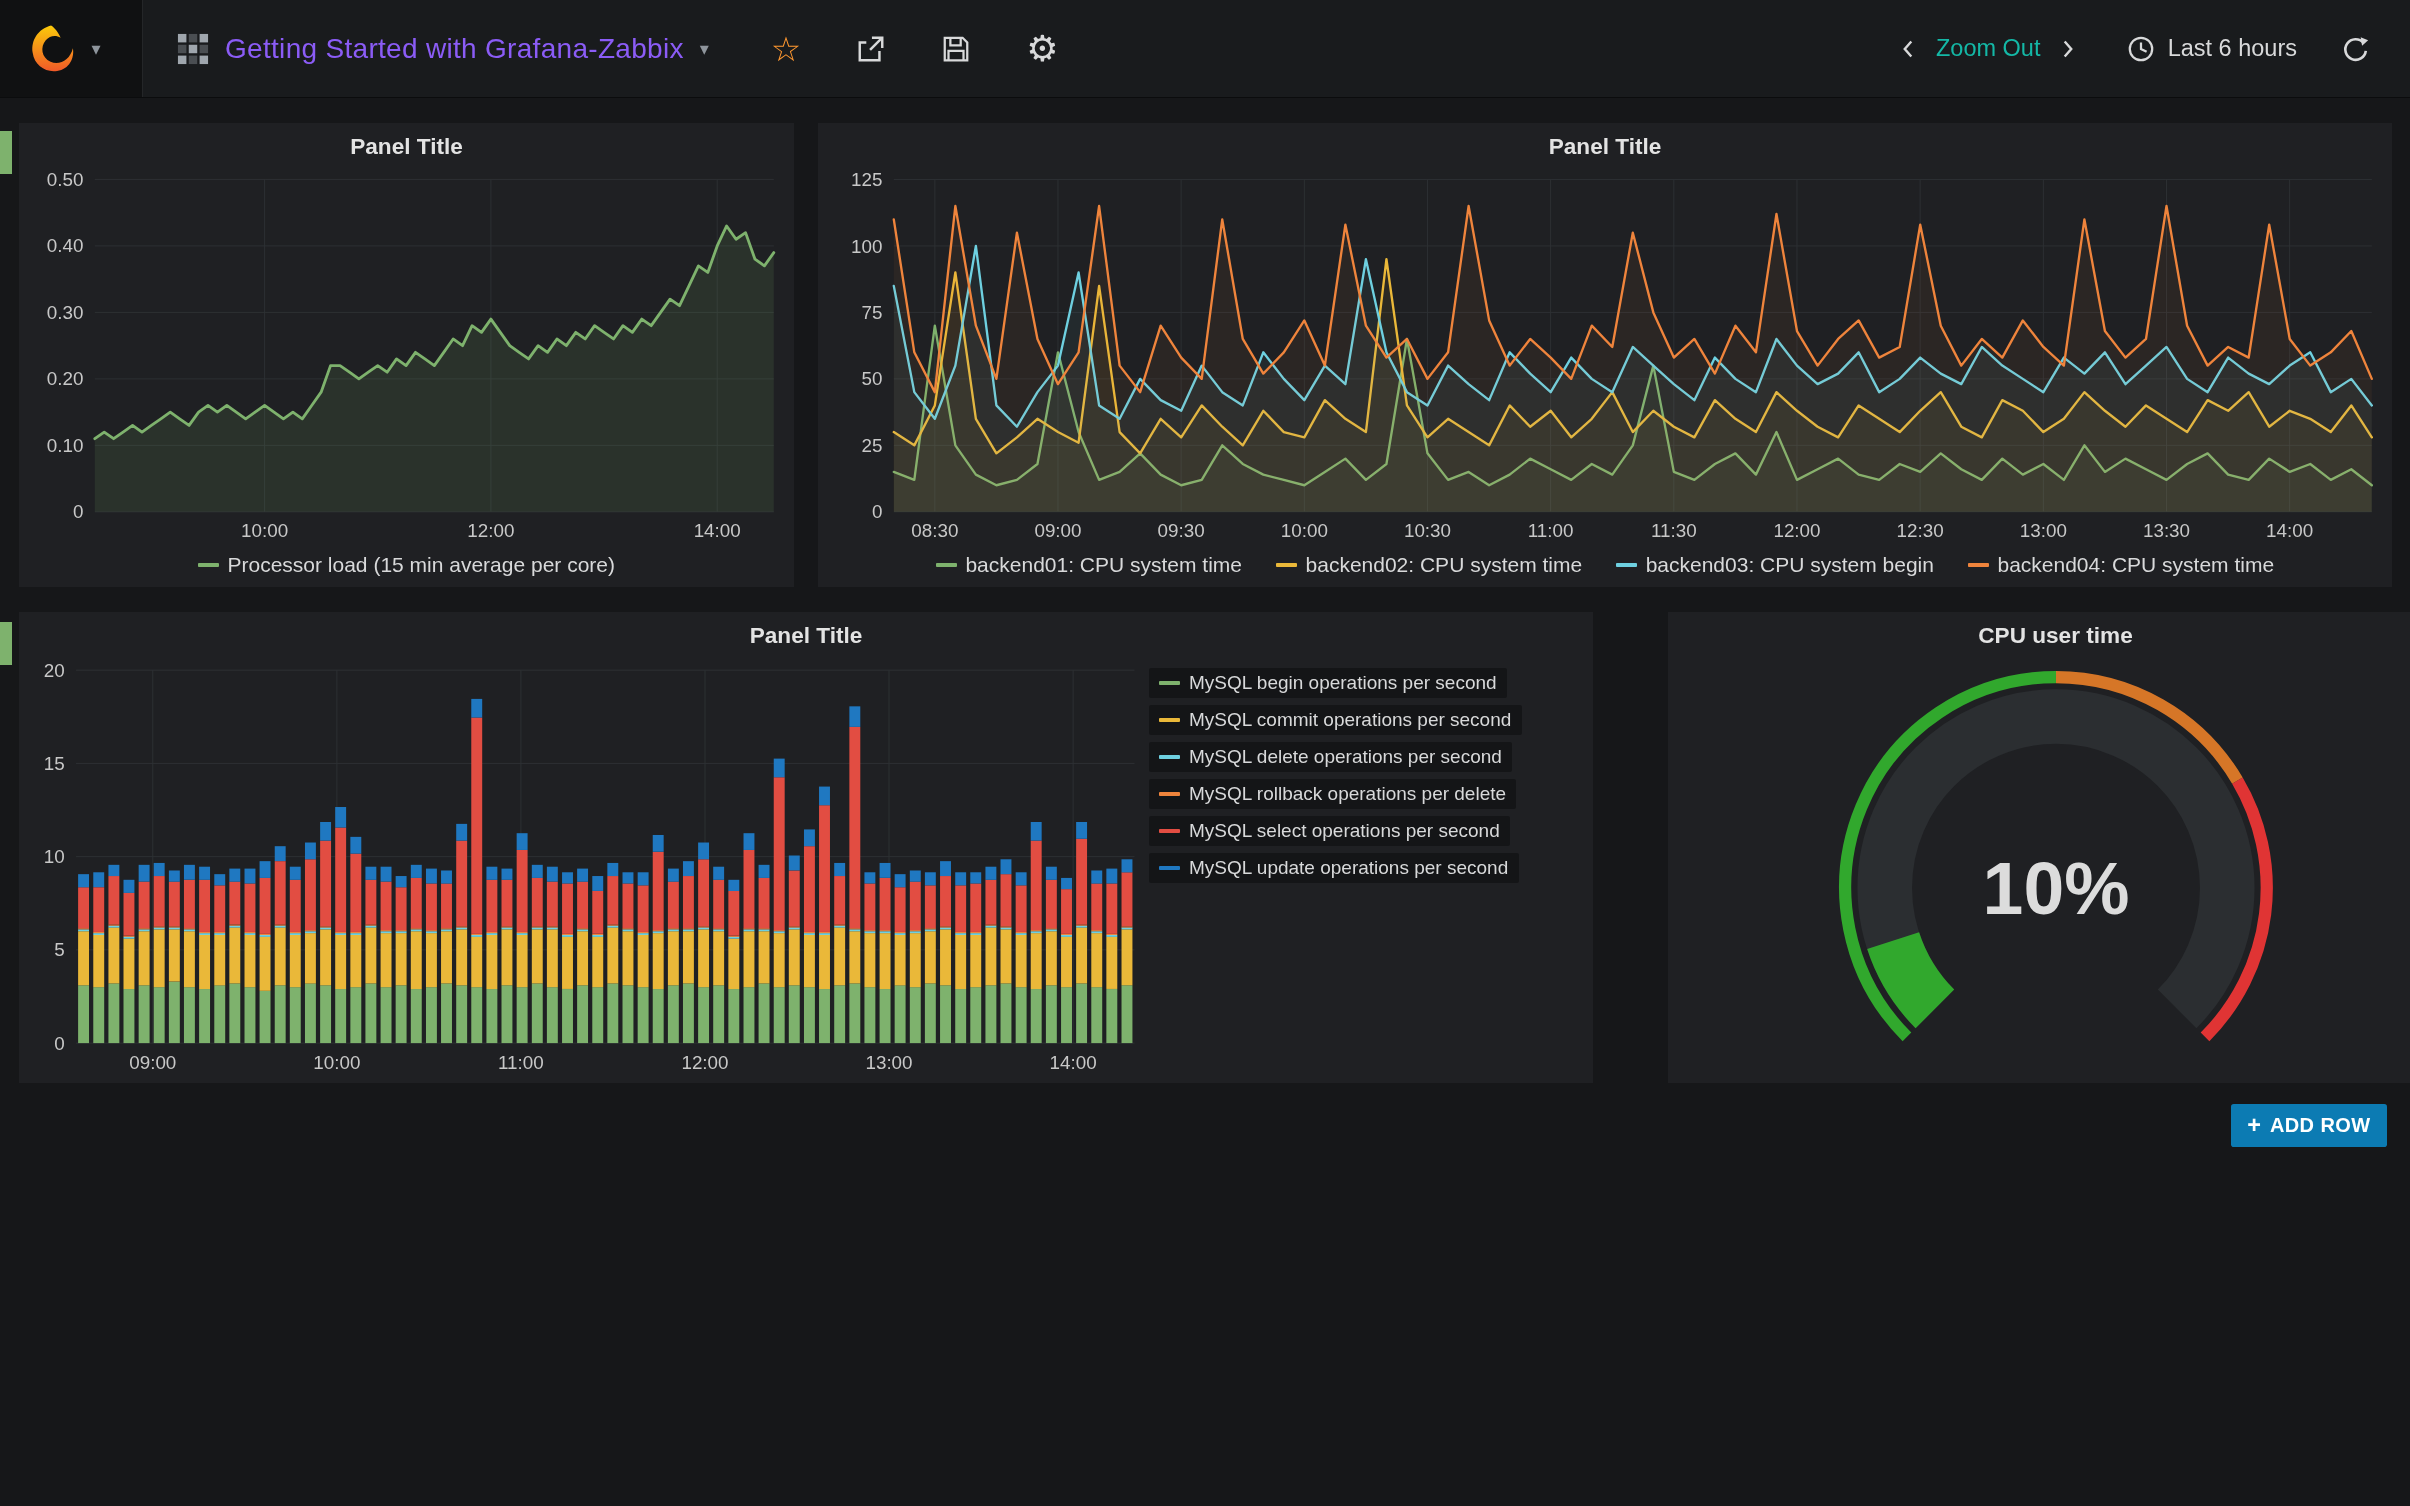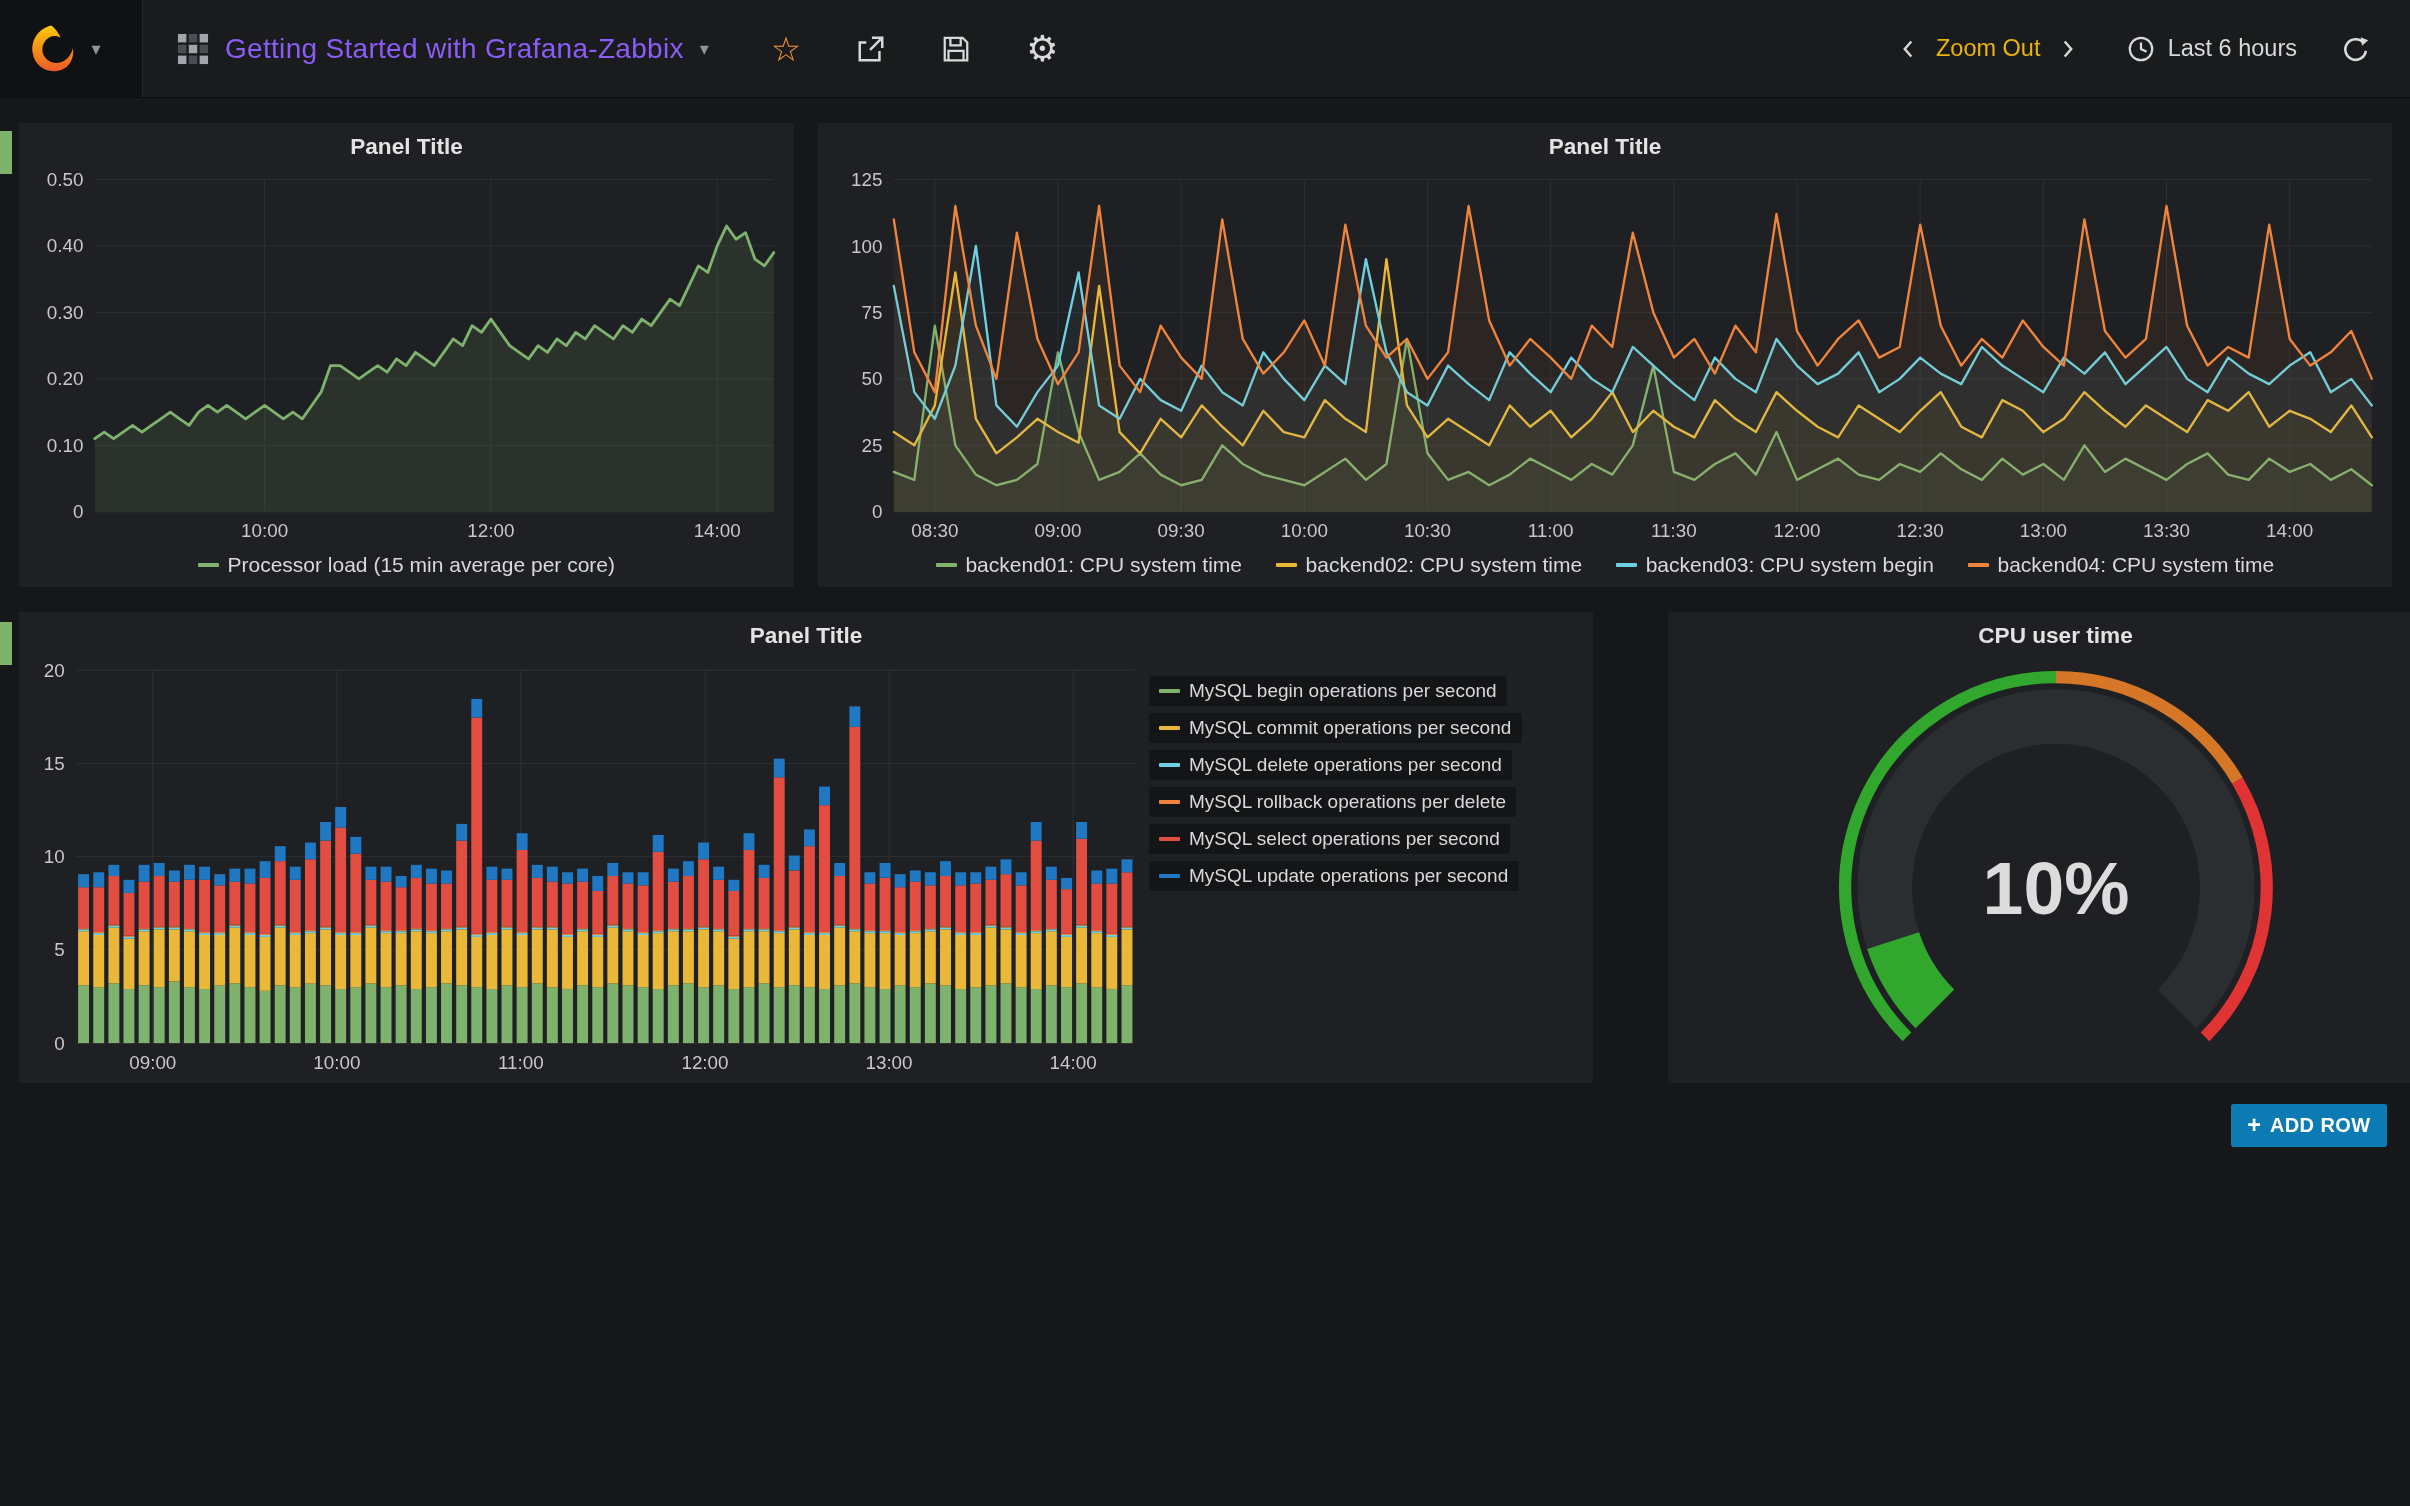--- a/index.html
+++ b/index.html
@@ -28,21 +28,21 @@
   .dash-title-btn { display:flex; align-items:center; gap:16px; margin-left:34px; }
   .grid-icon svg { width:32px; height:32px; display:block; }
   .dash-title { font-size:28px; color:#8b5cf6; font-weight:400; letter-spacing:0.3px; }
   .navbar-actions { display:flex; align-items:center; gap:55px; margin-left:62px; }
   .icon-btn svg { width:30px; height:30px; display:block; }
   .star-glyph { font-size:34px; color:#ff9830; line-height:1; }
   .gear-glyph { font-size:36px; color:#d8d9da; line-height:1; }
   .spacer { flex:1; }
   .time-controls { display:flex; align-items:center; margin-right:41px; }
   .chev-btn svg { width:21px; height:28px; display:block; }
-  .zoom-out-btn { font-size:23.5px; color:#eab308; margin:0 17px; }
+  .zoom-out-btn { font-size:23.5px; color:#14b8a6; margin:0 17px; }
   .time-btn { display:flex; align-items:center; gap:12.2px; margin-left:49px; font-size:23.5px; }
   .time-btn svg { width:28px; height:28px; display:block; }
   .refresh-btn { margin-left:45px; }
   .refresh-btn svg { width:28px; height:28px; display:block; }
 
   
   .panel { position:absolute; background:#1f2023; }
   .panel-title {
     position:absolute; top:11.3px; left:0; width:100%;
     text-align:center; font-size:22.6px; font-weight:700; color:#e3e3e3; cursor:pointer;
@@ -57,21 +57,21 @@
   .gauge-wrap { position:absolute; top:43px; left:0; right:0; bottom:0;
                 display:flex; align-items:center; justify-content:center; }
 
   svg text { font-family:"Liberation Sans", sans-serif; }
 
   .legend-bottom {
     position:absolute; left:0; right:0; bottom:1.9px; height:41px;
     display:flex; align-items:center; justify-content:center; gap:34px; font-size:21px;
   }
   .legend-right {
-    position:absolute; top:64px; left:1130px; width:435px;
+    position:absolute; top:56px; left:1130px; width:435px;
     display:flex; flex-direction:column; align-items:flex-start; gap:7.5px; font-size:19px;
   }
   .legend-item { display:flex; align-items:center; cursor:pointer; white-space:nowrap; }
   .legend-right .legend-item { background:rgba(11,13,15,0.55); padding:3.8px 10.4px; border-radius:1.9px; }
   .dash { width:21px; height:3.8px; margin-right:8.5px; border-radius:0.9px; display:inline-block; }
 
   
   .row-handle { position:absolute; left:0; width:12.2px; height:43px; background:#7eb26d; cursor:pointer; }
   #row-handle-1 { top:131px; }
   #row-handle-2 { top:622px; }

